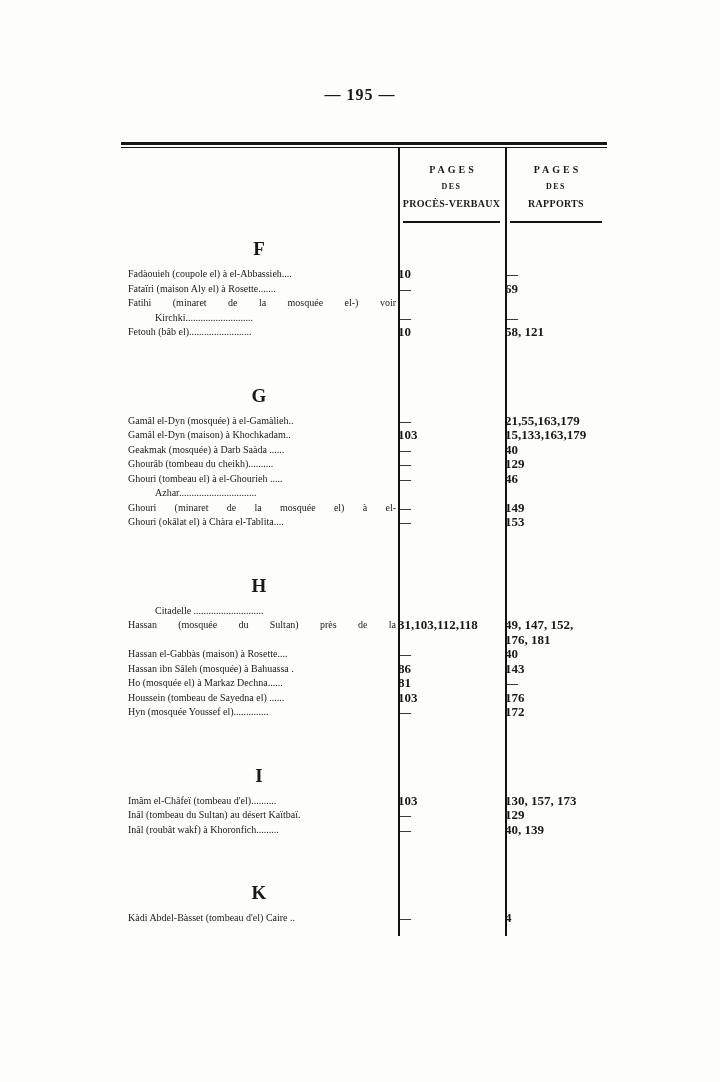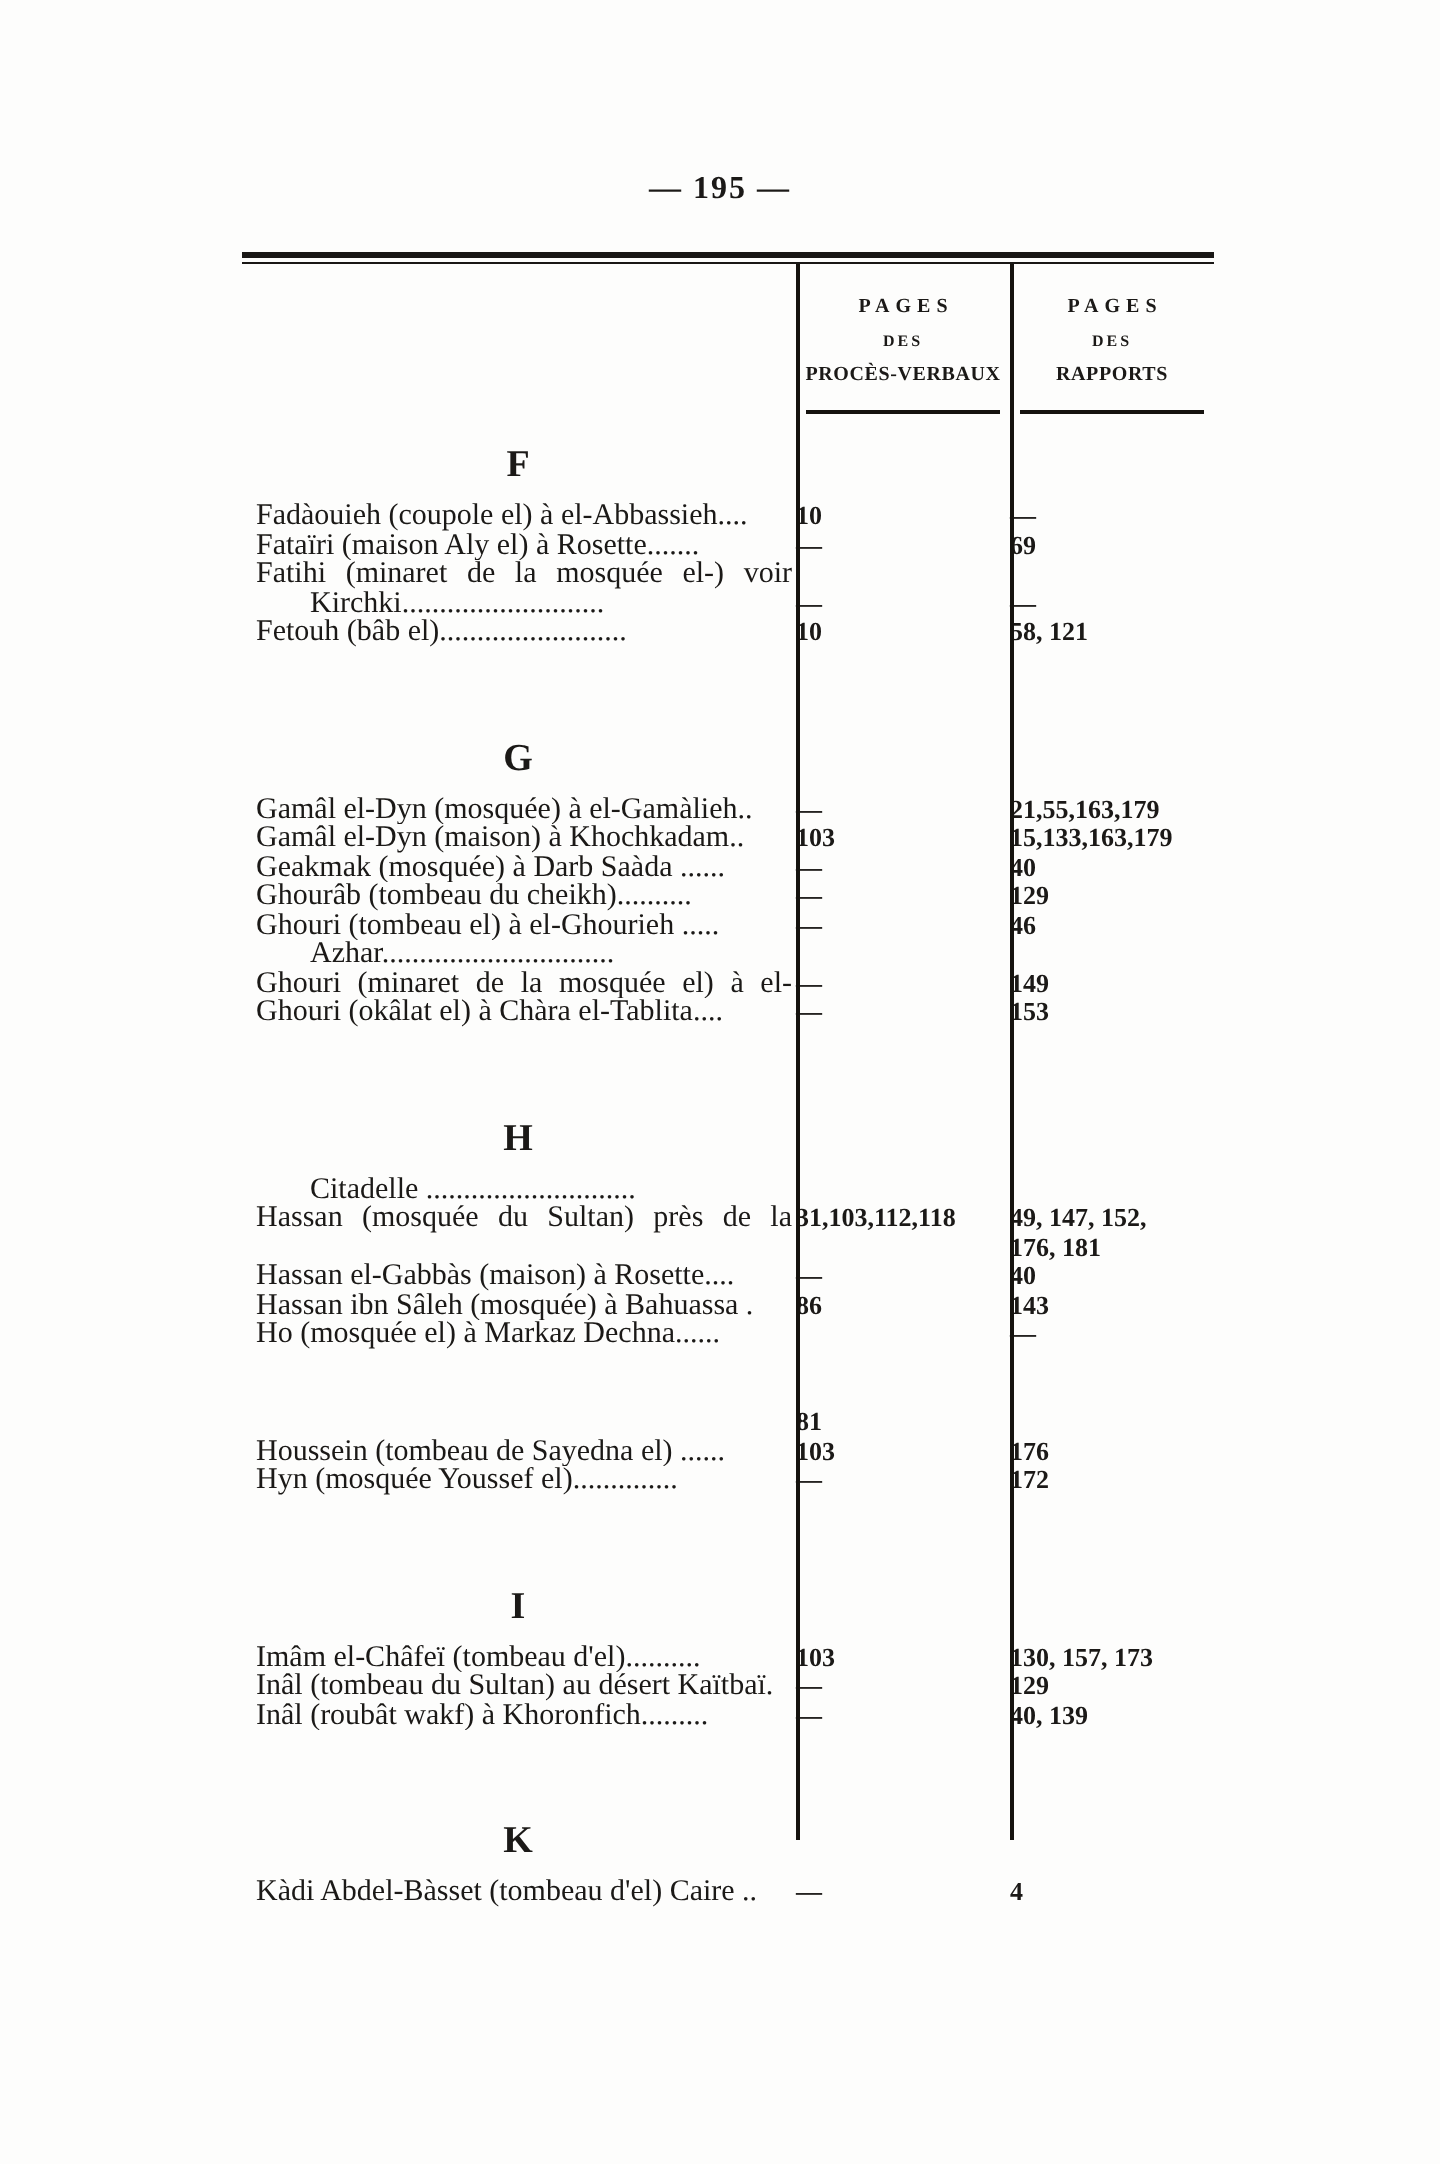--- a/index.html
+++ b/index.html
@@ -7,40 +7,40 @@
     width:720px;height:1082px;position:relative;
     background:#fdfdfc;overflow:hidden;
     font-family:"Liberation Serif","DejaVu Serif",serif;
     color:#1b1917;
   }
   .page-number{
     position:absolute;top:86px;left:0;width:720px;
     text-align:center;font-size:16px;font-weight:bold;letter-spacing:1px;
   }
   .index-table{
-    position:absolute;left:121px;top:126px;width:486px;
+    position:absolute;left:121px;top:142px;width:486px;
   }
   .toprule{height:2px;border-top:3px solid #191715;border-bottom:1px solid #191715;}
   .vrule{position:absolute;top:6px;width:2px;height:788px;background:#15130f;}
   .vrule.v1{left:277px;}
   .vrule.v2{left:384px;}
   .grid{display:grid;grid-template-columns:277px 107px 102px;}
   .header-cell{text-align:center;padding-top:16px;font-weight:bold;}
   .hc-pages{font-size:10px;letter-spacing:3px;text-indent:3px;line-height:12px;}
   .hc-des{font-size:8px;letter-spacing:1.5px;line-height:10px;margin-top:6px;}
   .hc-main{font-size:10px;letter-spacing:0.3px;line-height:12px;margin-top:6px;white-space:nowrap;}
   .header-rule{height:2px;background:#15130f;margin:11px 5px 0 5px;}
   .section{margin-top:46px;}
   .section.first{margin-top:16px;}
   .section-letter{
     width:277px;text-align:center;font-size:19px;font-weight:bold;
     letter-spacing:1px;height:20px;line-height:20px;margin-bottom:8px;
   }
   .row{display:grid;grid-template-columns:277px 107px 102px;align-items:start;}
-  .entry-cell{overflow:hidden;white-space:nowrap;padding-left:7px;font-size:15px;}
+  .entry-cell{overflow:hidden;white-space:nowrap;padding-left:7px;font-size:10px;}
   .entry-cell .line{height:14.5px;line-height:14.5px;}
   .entry-cell .line.cont{padding-left:27px;}
   .entry-cell .line.justified{
     padding-right:2px;text-align:justify;text-align-last:justify;font-family:Liberation Serif, serif;
   }
   .num-cell{
     font-weight:bold;font-size:13px;white-space:nowrap;
   }
   .num-cell .line{height:14.5px;line-height:14.5px;}
 </style>
@@ -234,21 +234,21 @@
             <div class="line">86</div>
           </div>
           <div class="num-cell" style="padding-top: 0px;">
             <div class="line">143</div>
           </div>
         </div>
         <div class="row">
           <div class="entry-cell">
             <div class="line">Ho (mosquée el) à Markaz Dechna......</div>
           </div>
-          <div class="num-cell" style="padding-top: 0px; margin-top: 44px;">
+          <div class="num-cell" style="padding-top: 0px;">
             <div class="line">81</div>
           </div>
           <div class="num-cell" style="padding-top: 0px;">
             <div class="line">—</div>
           </div>
         </div>
         <div class="row">
           <div class="entry-cell">
             <div class="line">Houssein (tombeau de Sayedna el) ......</div>
           </div>

